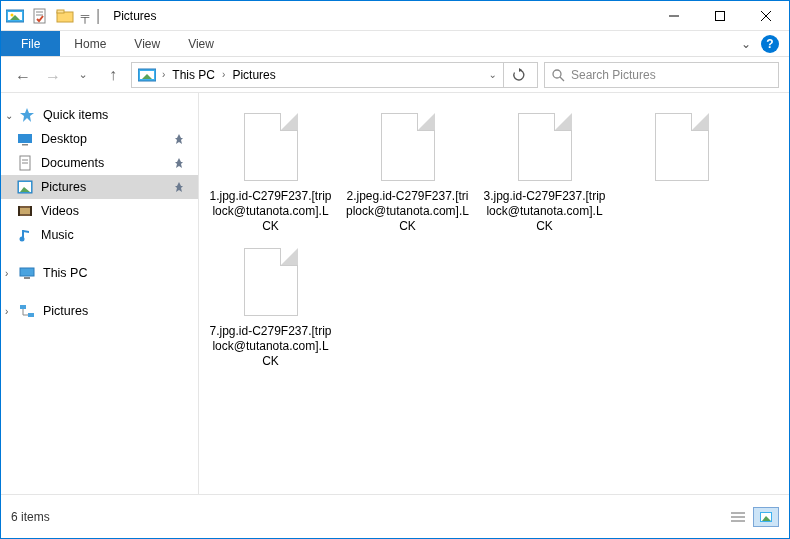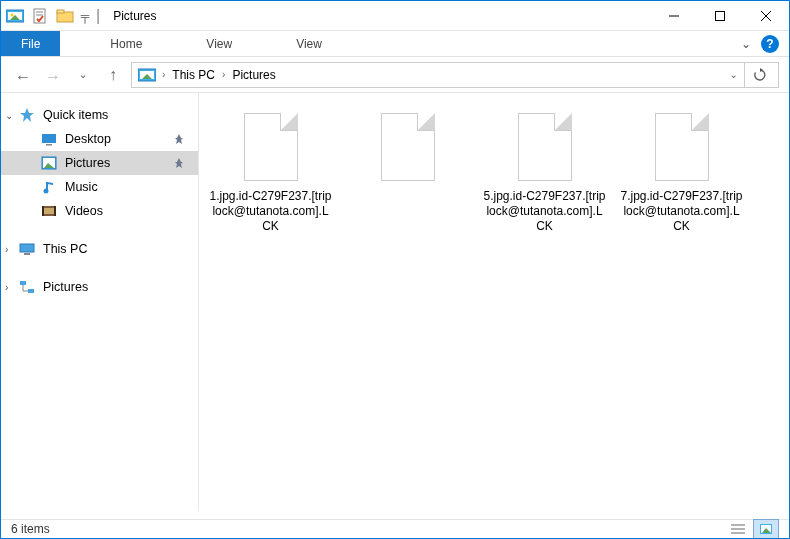--- a/index.html
+++ b/index.html
@@ -9,55 +9,55 @@
 .titlebar { height: 30px; background: #fff; display: flex; align-items: center; border-bottom: 1px solid #e5e5e5; }
 .titlebar-left { display: flex; align-items: center; gap: 3px; padding-left: 3px; }
 .title-icon { width: 22px; height: 22px; display: flex; align-items: center; justify-content: center; }
 .title-text { font-size: 12px; margin-left: 8px; color: #000; }
 .titlebar-right { margin-left: auto; display: flex; }
 .win-btn { width: 46px; height: 30px; display: flex; align-items: center; justify-content: center; font-size: 14px; color: #000; }
 
 
 .ribbon { height: 26px; background: #fff; display: flex; align-items: stretch; border-bottom: 1px solid #e1e1e1; position: relative; }
 .file-tab { background: #1979ca; color: #fff; font-size: 12px; padding: 0 20px; display: flex; align-items: center; }
-.ribbon-tab { font-size: 12px; color: #444; padding: 0 14px; display: flex; align-items: center; margin-left: 36px; }
+.ribbon-tab { font-size: 12px; color: #444; padding: 0 14px; display: flex; align-items: center; }
 .ribbon-right { margin-left: auto; display: flex; align-items: center; padding-right: 10px; gap: 10px; }
 .help-icon { width: 18px; height: 18px; background: #0078d7; border-radius: 50%; color: #fff; font-size: 12px; display: flex; align-items: center; justify-content: center; font-weight: bold; }
 
 
 .addrbar { height: 36px; display: flex; align-items: center; padding: 0 10px; gap: 6px; border-bottom: 1px solid #e5e5e5; }
 .nav-arrow { width: 24px; height: 24px; display: flex; align-items: center; justify-content: center; color: #666; font-size: 16px; }
 .nav-arrow.disabled { color: #bbb; }
 .addr-path { flex: 1; height: 26px; border: 1px solid #ccc; display: flex; align-items: center; padding: 0 4px; font-size: 12px; gap: 4px; }
 .addr-seg { padding: 0 3px; }
 .addr-chev { color: #666; font-size: 10px; }
 .addr-refresh { width: 30px; display:flex; align-items:center; justify-content:center; }
 .search-box { width: 235px; height: 26px; border: 1px solid #ccc; display: flex; align-items: center; padding: 0 6px; font-size: 12px; color: #888; gap: 6px; }
 
 
 .main { display: flex; height: 418px; }
 .sidebar { width: 198px; border-right: 1px solid #e5e5e5; padding: 10px 0; overflow: hidden; }
 .nav-item { display: flex; align-items: center; height: 24px; font-size: 12.5px; color: #000; padding-left: 22px; gap: 8px; position: relative; }
 .nav-item.group { padding-left: 18px; margin-top: 4px; }
 .nav-item.group:first-child { margin-top: 0; }
-.nav-item.child { padding-left: 40px; }
+.nav-item.child { padding-left: 16px; }
 .nav-item.selected { background: #d8d8d8; }
 .nav-pin { position: absolute; right: 14px; color: #6b7a8f; font-size: 11px; }
 .nav-chev { position: absolute; left: 4px; color: #555; font-size: 10px; }
 .nav-ico { width: 16px; height: 16px; display: inline-flex; align-items: center; justify-content: center; }
 
 .content { flex: 1; padding: 10px 8px; display: flex; flex-wrap: wrap; align-content: flex-start; gap: 4px 10px; }
 .file-item { width: 127px; display: flex; flex-direction: column; align-items: center; text-align: center; }
 .file-icon { width: 70px; height: 76px; position: relative; margin: 6px 0 4px; }
 .file-icon .page { position: absolute; inset: 4px 8px; background: #fff; border: 1px solid #ccc; }
 .file-icon .fold { position: absolute; top: 4px; right: 8px; width: 18px; height: 18px; background: linear-gradient(135deg, #fff 48%, #d5d5d5 52%); border-left: 1px solid #ccc; border-bottom: 1px solid #ccc; }
 .file-label { font-size: 12px; color: #000; line-height: 1.25; word-break: break-all; padding: 0 2px; }
 
 
-.statusbar { position: absolute; bottom: 0; left: 0; right: 0; height: 19px; border-top: 1px solid #e5e5e5; display: flex; align-items: center; padding: 0 10px; font-size: 12px; color: #333; background: #fff; }
+.statusbar { position: absolute; bottom: 0; left: 0; right: 0; height: 44px; border-top: 1px solid #e5e5e5; display: flex; align-items: center; padding: 0 10px; font-size: 12px; color: #333; background: #fff; }
 .statusbar-right { margin-left: auto; display: flex; gap: 2px; }
 .view-btn { width: 26px; height: 20px; border: 1px solid transparent; display: flex; align-items: center; justify-content: center; }
 .view-btn.active { border: 1px solid #7aa7d8; background: #cce4f7; }
 
 
 svg { display: block; }
 </style>
 </head>
 <body>
 
@@ -139,20 +139,27 @@
     <span class="addr-seg">Pictures</span>
     <span style="flex:1"></span>
     <span class="addr-chev" style="margin-right:2px;">⌄</span>
     <span class="addr-refresh" style="border-left:1px solid #ccc;height:100%;">
       <svg width="14" height="14">
           <path d="M7 2 A5 5 0 1 1 2.5 4.5" fill="none" stroke="#555" stroke-width="1.3"></path>
           <polygon points="7,0 7,4 10,2" fill="#555"></polygon>
         </svg>
     </span>
   </div>
+  <div class="search-box">
+    <svg width="14" height="14">
+        <circle cx="6" cy="6" r="4" fill="none" stroke="#888" stroke-width="1.3"></circle>
+        <line x1="9" y1="9" x2="13" y2="13" stroke="#888" stroke-width="1.3"></line>
+      </svg>
+    <span>Search Pictures</span>
+  </div>
 </div>
 
 <div class="main">
   <div class="sidebar">
     <div class="nav-item group">
       <span class="nav-chev">⌄</span>
       <span class="nav-ico">
           <svg width="16" height="16">
             <polygon points="8,1 10,6 15,6 11,9 12,15 8,11 4,15 5,9 1,6 6,6" fill="#4aa3df"></polygon>
           </svg>
@@ -167,55 +174,70 @@
               <rect x="5" y="13" width="6" height="1.5" fill="#888"></rect>
             </svg>
           </span>
           <span>Desktop</span>
           <span class="nav-pin">
             <svg width="10" height="10">
               <path d="M5 0l2 4h2L7 6l1 4-3-2-3 2 1-4L1 4h2z" fill="#6b7a8f"></path>
             </svg>
           </span>
         </div>
+        <div class="nav-item child">
+          <span class="nav-ico">
+            <svg width="16" height="16">
+              <rect x="3" y="1" width="10" height="14" fill="#fff" stroke="#888"></rect>
+              <line x1="5" y1="5" x2="11" y2="5" stroke="#888"></line>
+              <line x1="5" y1="8" x2="11" y2="8" stroke="#888"></line>
+            </svg>
+          </span>
+          <span>Documents</span>
+          <span class="nav-pin">
+            <svg width="10" height="10">
+              <path d="M5 0l2 4h2L7 6l1 4-3-2-3 2 1-4L1 4h2z" fill="#6b7a8f"></path>
+            </svg>
+          </span>
+        </div>
         <div class="nav-item child selected">
           <span class="nav-ico">
             <svg width="16" height="16">
               <rect x="1" y="2" width="14" height="12" fill="#3cb1ef" stroke="#2b7bb9"></rect>
               <rect x="2" y="3" width="12" height="10" fill="#fff"></rect>
               <polygon points="3,13 7,8 13,13" fill="#5aa35a"></polygon>
             </svg>
           </span>
           <span>Pictures</span>
           <span class="nav-pin">
             <svg width="10" height="10">
               <path d="M5 0l2 4h2L7 6l1 4-3-2-3 2 1-4L1 4h2z" fill="#6b7a8f"></path>
             </svg>
           </span>
         </div>
         <div class="nav-item child">
           <span class="nav-ico">
             <svg width="16" height="16">
-              <path d="M6 3v8" stroke="#2f8dd6" stroke-width="2"></path>
-              <circle cx="5" cy="12" r="2.5" fill="#2f8dd6"></circle>
-              <path d="M6 3l6 1v2l-6-1" fill="#2f8dd6"></path>
-            </svg>
-          </span>
-          <span>Music</span>
-        </div>
-        <div class="nav-item child">
-          <span class="nav-ico">
-            <svg width="16" height="16">
               <rect x="1" y="3" width="14" height="10" fill="#7a5c3c"></rect>
               <rect x="3" y="5" width="10" height="6" fill="#c9a86b"></rect>
               <rect x="1" y="3" width="2" height="10" fill="#3a2a18"></rect>
               <rect x="13" y="3" width="2" height="10" fill="#3a2a18"></rect>
             </svg>
           </span>
           <span>Videos</span>
+        </div>
+        <div class="nav-item child">
+          <span class="nav-ico">
+            <svg width="16" height="16">
+              <path d="M6 3v8" stroke="#2f8dd6" stroke-width="2"></path>
+              <circle cx="5" cy="12" r="2.5" fill="#2f8dd6"></circle>
+              <path d="M6 3l6 1v2l-6-1" fill="#2f8dd6"></path>
+            </svg>
+          </span>
+          <span>Music</span>
         </div>
       </div>
 
     <div class="nav-item group" style="margin-top:14px;">
       <span class="nav-chev">›</span>
       <span class="nav-ico">
           <svg width="16" height="16">
             <rect x="1" y="3" width="14" height="8" fill="#4aa3df" stroke="#2b7bb9"></rect>
             <rect x="5" y="12" width="6" height="2" fill="#888"></rect>
           </svg>
@@ -243,27 +265,34 @@
           <div class="page"></div>
           <div class="fold"></div>
         </div>
         <div class="file-label">1.jpg.id-C279F237.[triplock@tutanota.com].LCK</div>
       </div>
       <div class="file-item">
         <div class="file-icon">
           <div class="page"></div>
           <div class="fold"></div>
         </div>
-      </div>
-      <div class="file-item">
-        <div class="file-icon">
-          <div class="page"></div>
-          <div class="fold"></div>
-        </div>
-        <div class="file-label">5.jpg.id-C279F237.[triplock@tutanota.com].LCK</div>
+        <div class="file-label">2.jpeg.id-C279F237.[triplock@tutanota.com].LCK</div>
+      </div>
+      <div class="file-item">
+        <div class="file-icon">
+          <div class="page"></div>
+          <div class="fold"></div>
+        </div>
+        <div class="file-label">3.jpg.id-C279F237.[triplock@tutanota.com].LCK</div>
+      </div>
+      <div class="file-item">
+        <div class="file-icon">
+          <div class="page"></div>
+          <div class="fold"></div>
+        </div>
       </div>
       <div class="file-item">
         <div class="file-icon">
           <div class="page"></div>
           <div class="fold"></div>
         </div>
         <div class="file-label">7.jpg.id-C279F237.[triplock@tutanota.com].LCK</div>
       </div>
     </div>
 </div>

